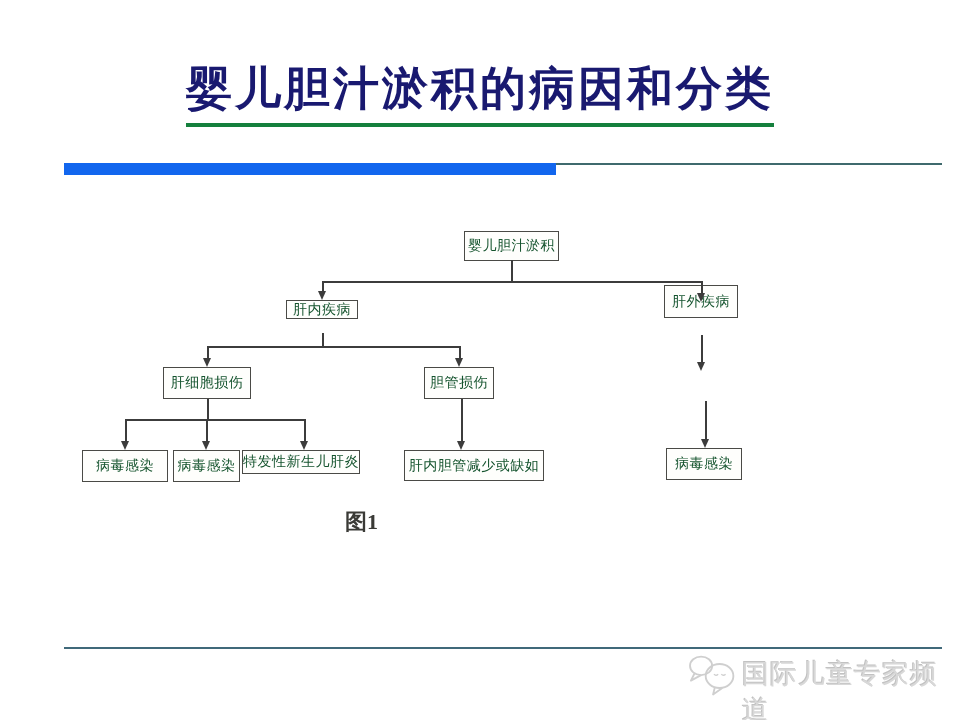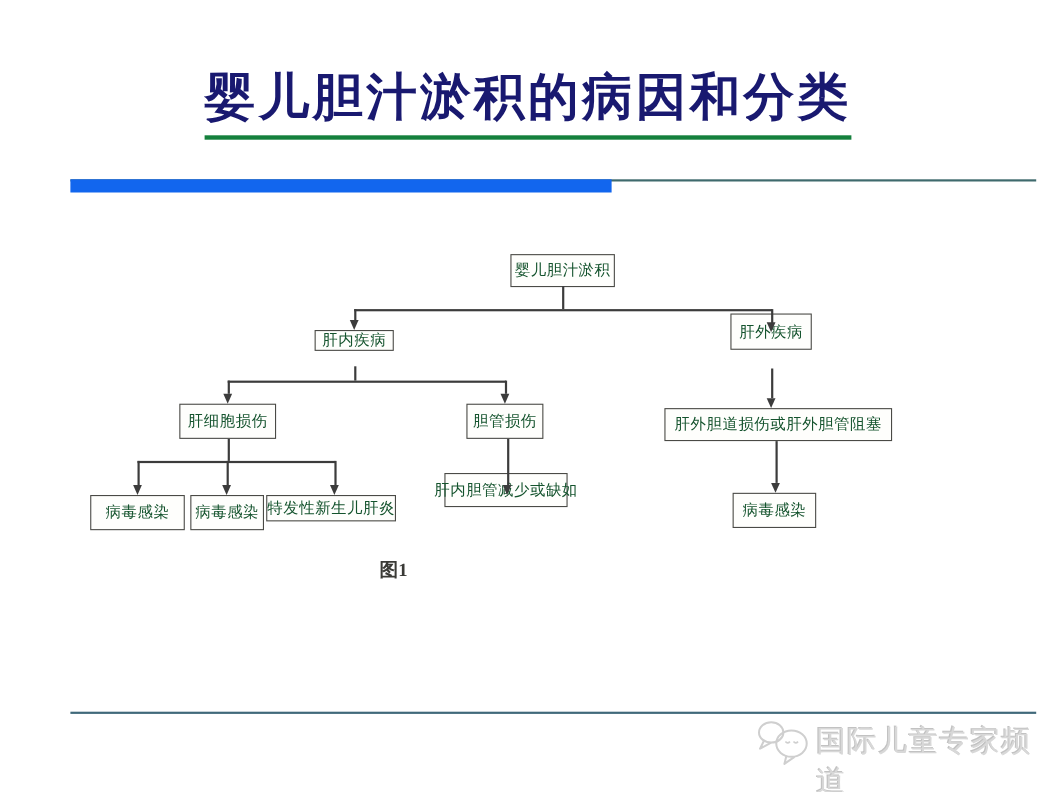--- a/index.html
+++ b/index.html
@@ -65,21 +65,21 @@
   .arrowhead {
     position: absolute;
     width: 0; height: 0;
     border-left: 4px solid transparent;
     border-right: 4px solid transparent;
     border-top: 9px solid #3c3c3c;
   }
   .caption {
     position: absolute;
     left: 345px; top: 507px;
-    font-size: 17px;
+    font-size: 22px;
     color: #3a3a36;
     display: flex;
     gap: 16px;
     justify-content: flex-end;
   }
   .caption .cap-label { font-weight: bold; }
   
   .footer-line {
     position: absolute;
     left: 64px; top: 647px;
@@ -112,25 +112,24 @@
   <div class="accent-line"></div>
   <div class="accent-bar"></div>
 
   <div class="figure">
 
     <div class="node" style="left:464px; top:231px; width:95px; height:30px;">婴儿胆汁淤积</div>
     <div class="node" style="left:286px; top:300px; width:72px; height:19px;">肝内疾病</div>
     <div class="node" style="left:664px; top:285px; width:74px; height:33px;">肝外疾病</div>
     <div class="node" style="left:163px; top:367px; width:88px; height:32px;">肝细胞损伤</div>
     <div class="node" style="left:424px; top:367px; width:70px; height:32px;">胆管损伤</div>
-    <div class="node" style="left:604px; top:371px; width:207px; height:30px;">肝外胆道损伤或肝外胆管阻塞</div>
     <div class="node" style="left:82px; top:450px; width:86px; height:32px;">病毒感染</div>
     <div class="node" style="left:173px; top:450px; width:67px; height:32px;">病毒感染</div>
     <div class="node" style="left:242px; top:450px; width:118px; height:24px;">特发性新生儿肝炎</div>
-    <div class="node" style="left:404px; top:430px; width:112px; height:31px;">肝内胆管减少或缺如</div>
+    <div class="node" style="left:404px; top:450px; width:140px; height:31px;">肝内胆管减少或缺如</div>
     <div class="node" style="left:666px; top:448px; width:76px; height:32px;">病毒感染</div>
 
     <div class="line-v" style="left:511px; top:260px; height:21px;"></div>
     <div class="line-h" style="left:322px; top:281px; width:380px;"></div>
     <div class="line-v" style="left:322px; top:281px; height:11px;"></div>
     <div class="arrowhead" style="left:318px; top:291px;"></div>
     <div class="line-v" style="left:701px; top:281px; height:13px;"></div>
     <div class="arrowhead" style="left:697px; top:293px;"></div>
 
     <div class="line-v" style="left:322px; top:333px; height:13px;"></div>

